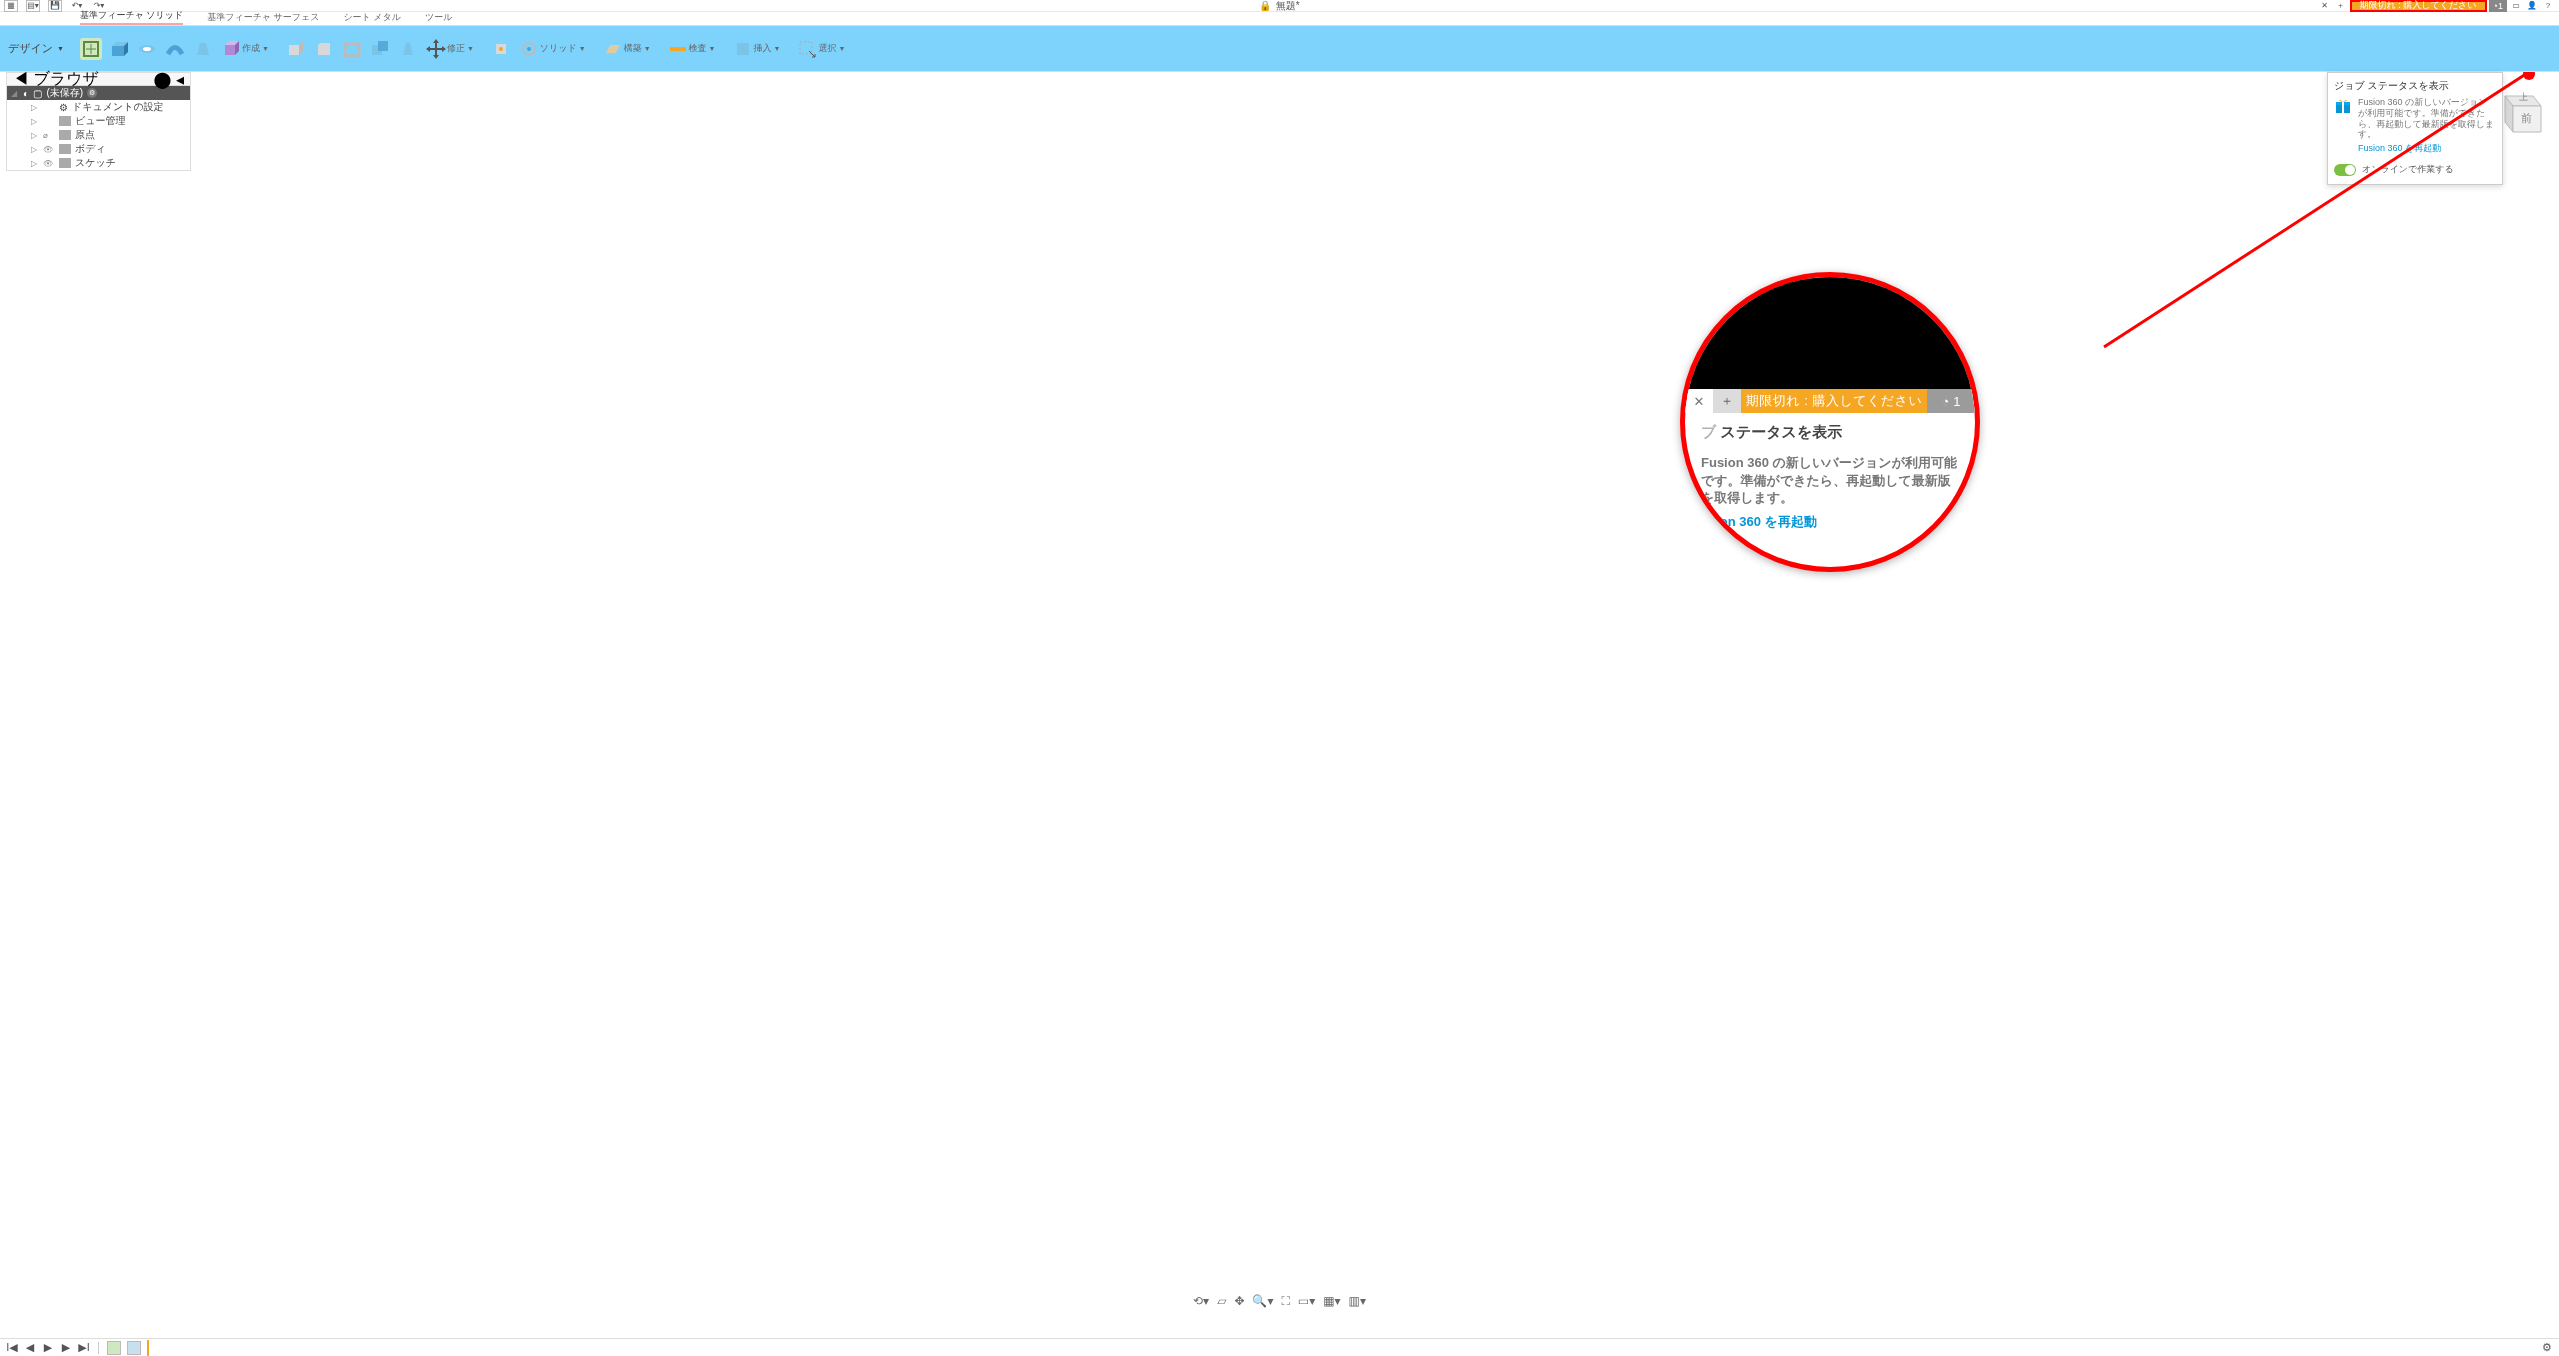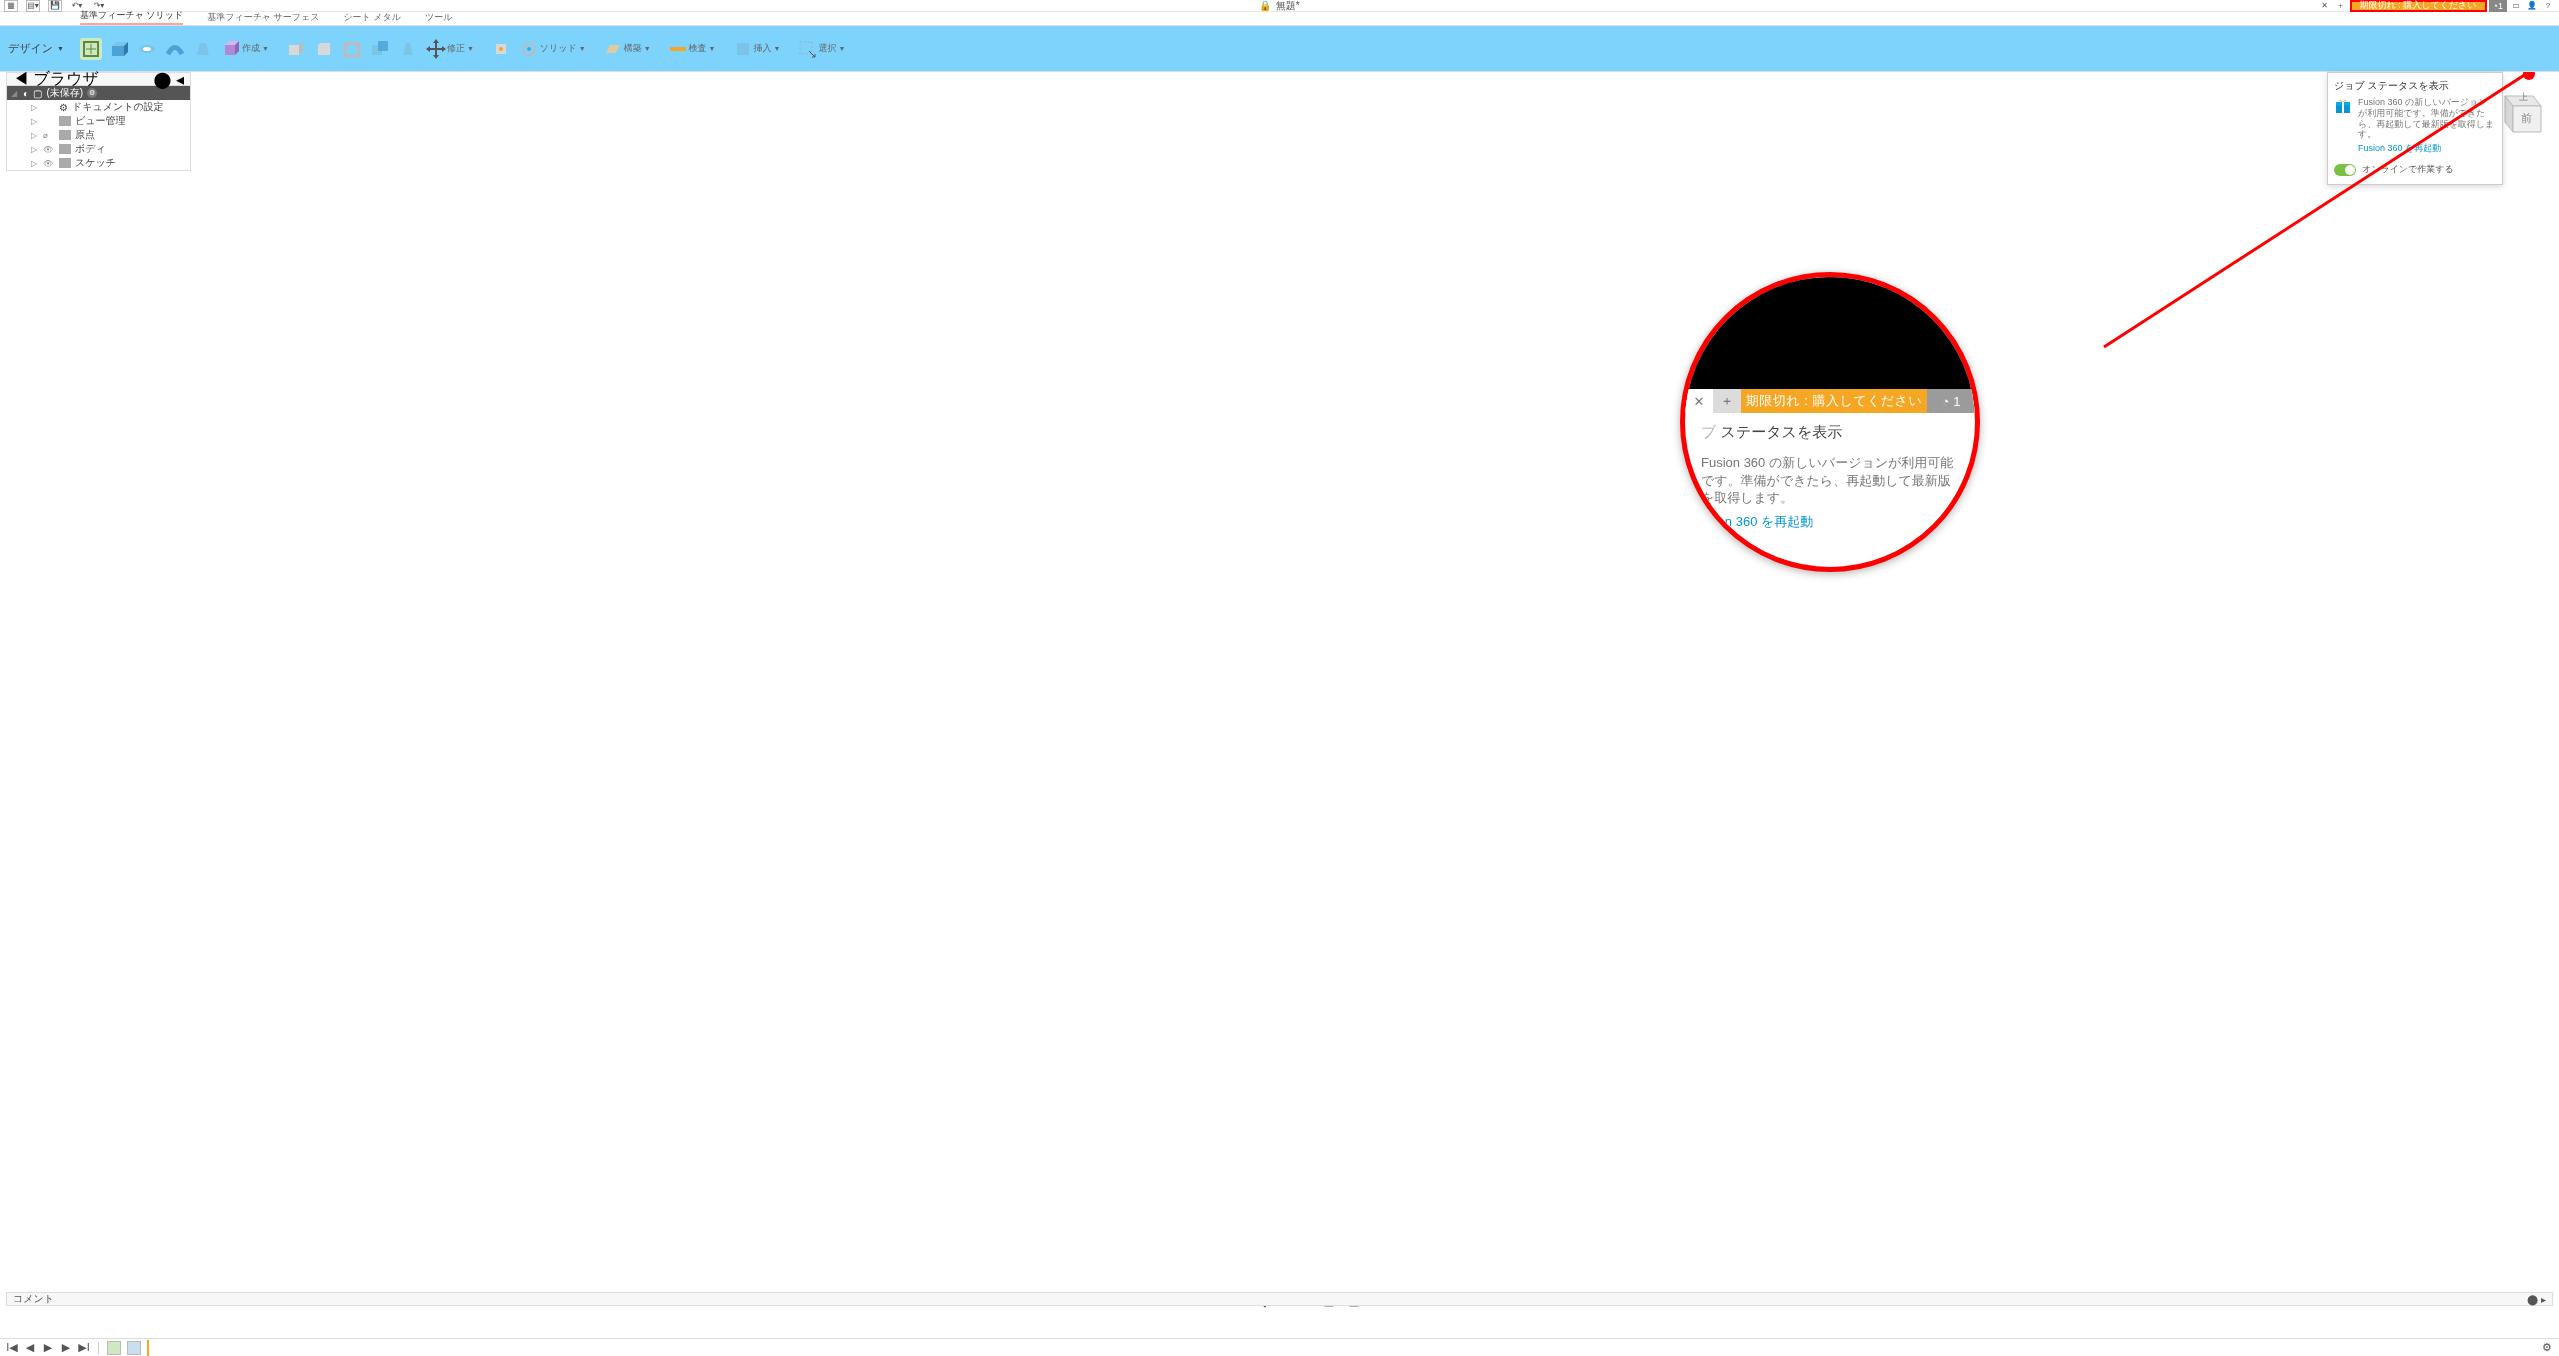--- a/index.html
+++ b/index.html
@@ -60,21 +60,21 @@
 
 
 .magnifier { position:absolute; width:300px; height:300px; border:5px solid #ff0000; border-radius:50%; overflow:hidden; background:#fff; box-shadow:0 2px 8px rgba(0,0,0,.3); z-index:5; }
 .mag-inner { position:absolute; inset:0; }
 .mag-black { position:absolute; top:0; left:0; right:0; height:112px; background:#000; }
 .mag-tabbar { position:absolute; top:112px; left:0; right:0; height:24px; display:flex; align-items:stretch; background:#e8e8e8; font-size:13px; }
 .mag-close { width:28px; display:flex; align-items:center; justify-content:center; color:#777; background:#fff;}
 .mag-plus  { width:28px; display:flex; align-items:center; justify-content:center; color:#666; background:#dcdcdc;}
 .mag-orange{ flex:1; background:#f5a623; color:#fff; display:flex; align-items:center; justify-content:center; letter-spacing:.5px;}
 .mag-count { width:48px; background:#9b9b9b; color:#fff; display:flex; align-items:center; justify-content:center; gap:4px;}
-.mag-body  { position:absolute; top:136px; left:0; right:0; padding:10px 16px; }
+.mag-body  { position:absolute; top:136px; left:0; right:0; padding:10px 16px;font-weight:bold; }
 .mag-title { font-size:15px; color:#444; }
 .mag-text  { font-size:13px; color:#777; padding-top:12px; line-height:1.35; }
 .mag-link  { font-size:13px; color:#0696d7; padding-top:6px; }
 .mag-foot  { font-size:13px; color:#555; padding-top:18px; }
 
 
 .comments-bar { position: absolute; bottom: 32px; left: 6px; right: 6px; height: 14px; background: #f7f7f7; border:1px solid #ddd; font-size:10px; display:flex; align-items:center; justify-content:space-between; padding:0 6px; color:#555;}
 
 
 .view-controls { position:absolute; bottom:30px; left:50%; transform:translateX(-50%); display:flex; gap:8px; font-size:12px; color:#666; }
@@ -467,24 +467,20 @@
     <span>⟲▾</span>
     <span>▱</span>
     <span>✥</span>
     <span>🔍▾</span>
     <span>⛶</span>
     <span>▭▾</span>
     <span>▦▾</span>
     <span>▥▾</span>
   </div>
 
-  <div class="comments-bar">
-    <span>コメント</span>
-    <span>⬤ ▸</span>
-  </div>
 </div>
 
 <div class="timeline">
   <span class="play-btn">I◀</span>
   <span class="play-btn">◀</span>
   <span class="play-btn">▶</span>
   <span class="play-btn">▶</span>
   <span class="play-btn">▶I</span>
   <span class="sep"></span>
   <span class="timeline-slot" style="background:#cfe8c2"></span>

